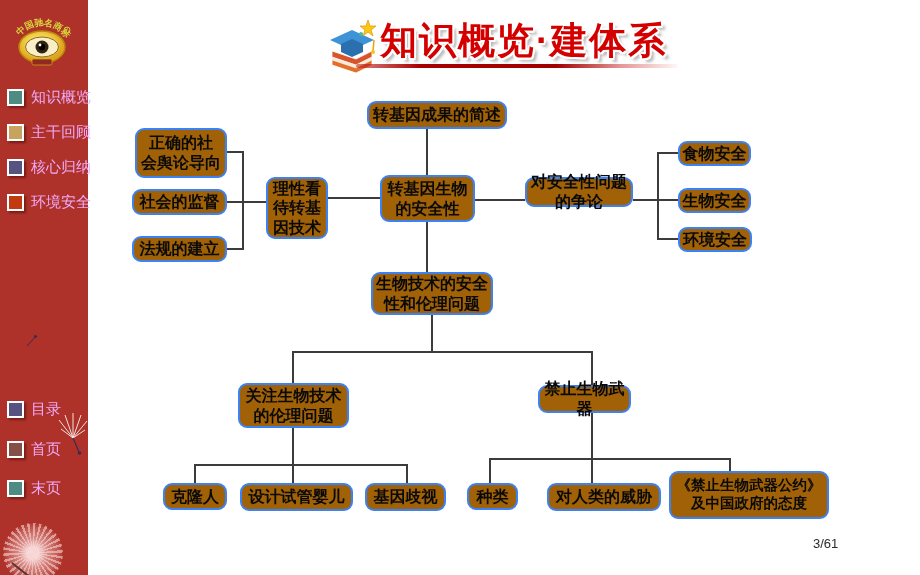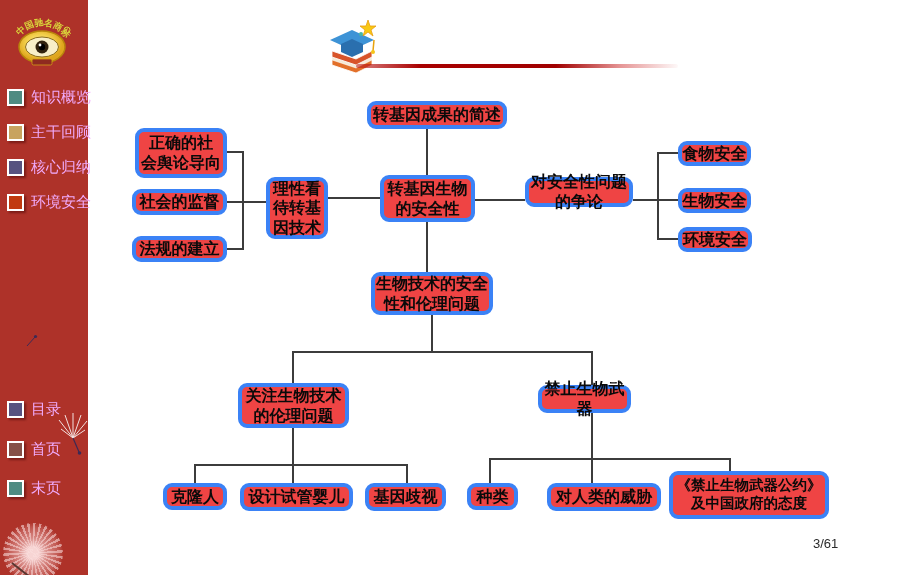--- a/index.html
+++ b/index.html
@@ -30,22 +30,22 @@
       4px 4px 3px rgba(120,120,120,0.55);
   }
   .hdr-line{
     position:absolute;left:356px;top:64px;width:322px;height:4px;border-radius:2px;
     background:linear-gradient(to right,
       rgba(190,30,30,0.55) 0%, #a80000 20%, #a00000 62%,
       rgba(225,130,130,0.85) 82%, rgba(245,210,210,0.15) 100%);
   }
   
   .node{
-    position:absolute;box-sizing:border-box;background:#ef4444;
-    border:4px solid #3b82f6;border-radius:9px;
+    position:absolute;box-sizing:border-box;background:#a16207;
+    border:2px solid #3b82f6;border-radius:9px;
     display:flex;align-items:center;justify-content:center;text-align:center;
     font-size:16px;font-weight:bold;color:#0a0a0a;line-height:1.22;
     white-space:pre-line;z-index:2;
   }
   .cline{position:absolute;background:#3c3c3c;z-index:1;}
   .page-num{position:absolute;left:813px;top:536px;font-size:13px;color:#2a2a2a;}
   
   .dandelion-ball{
     position:absolute;left:3px;top:523px;width:60px;height:60px;border-radius:50%;
     background:
@@ -143,20 +143,21 @@
     <polygon points="4,41 28,49 44,41 44,47 28,55 4,47" fill="#e2702a" stroke="#fff" stroke-width="0.8"></polygon>
     <polygon points="4,38 28,46 44,38 44,42 28,50 4,42" fill="#f5ead6" stroke="#fff" stroke-width="0.5"></polygon>
     <polygon points="4,33 28,41 44,33 44,39 28,47 4,39" fill="#d8542a" stroke="#fff" stroke-width="0.8"></polygon>
     <polygon points="2,22 24,12 46,22 24,32" fill="#3d93d6"></polygon>
     <polygon points="13,26 24,21 35,26 35,34 24,39 13,34" fill="#2a6fae"></polygon>
     <line x1="46" y1="22" x2="45" y2="33" stroke="#e8a20c" stroke-width="1.5"></line>
     <circle cx="45" cy="34" r="2" fill="#f5c518"></circle>
     <polygon points="40,2 42,8 48,8 43,12 45,18 40,14 35,18 37,12 32,8 38,8" fill="#f8c812" stroke="#e89c10" stroke-width="0.8"></polygon>
     <circle cx="33" cy="16" r="2" fill="#46b8a6"></circle>
   </svg>
+  <div class="page-title" style="color: rgb(212, 0, 0);">知识概览·建体系</div>
   <div class="hdr-line"></div>
 
   <div class="node" style="left:367px;top:101px;width:140px;height:28px">转基因成果的简述</div>
   <div class="node" style="left:266px;top:177px;width:62px;height:62px">理性看
 待转基
 因技术</div>
   <div class="node" style="left:380px;top:175px;width:95px;height:47px">转基因生物
 的安全性</div>
   <div class="node" style="left:525px;top:177px;width:108px;height:30px">对安全性问题
 的争论</div>

